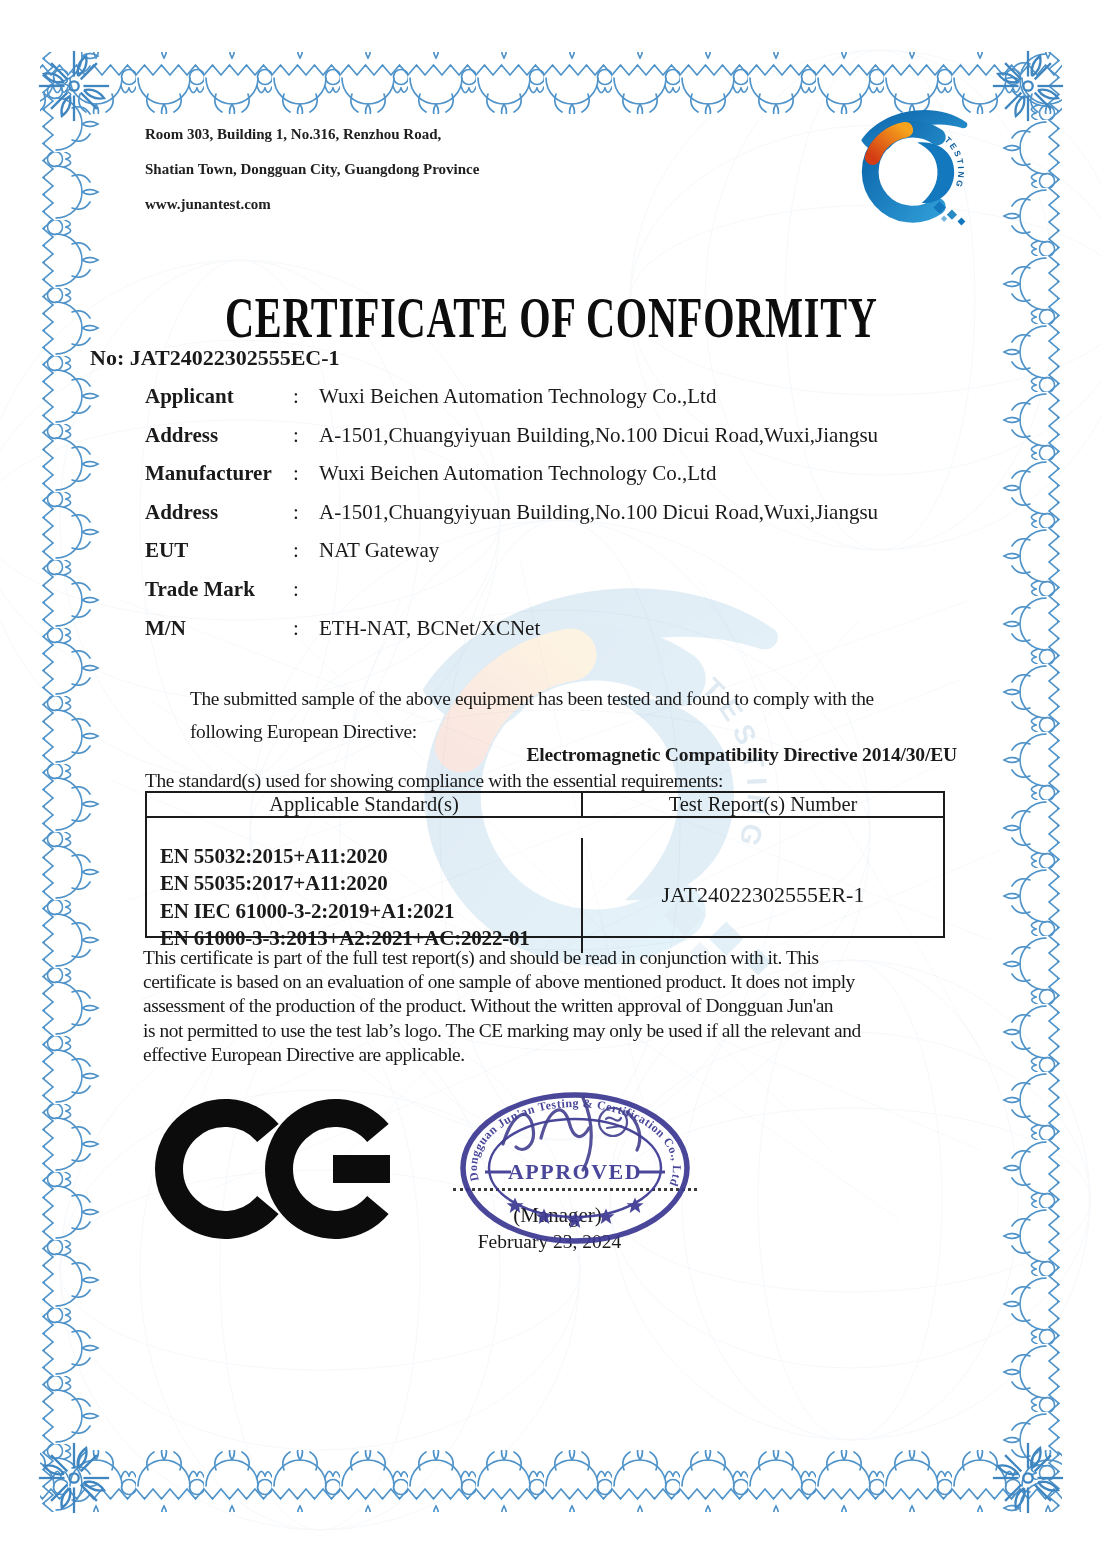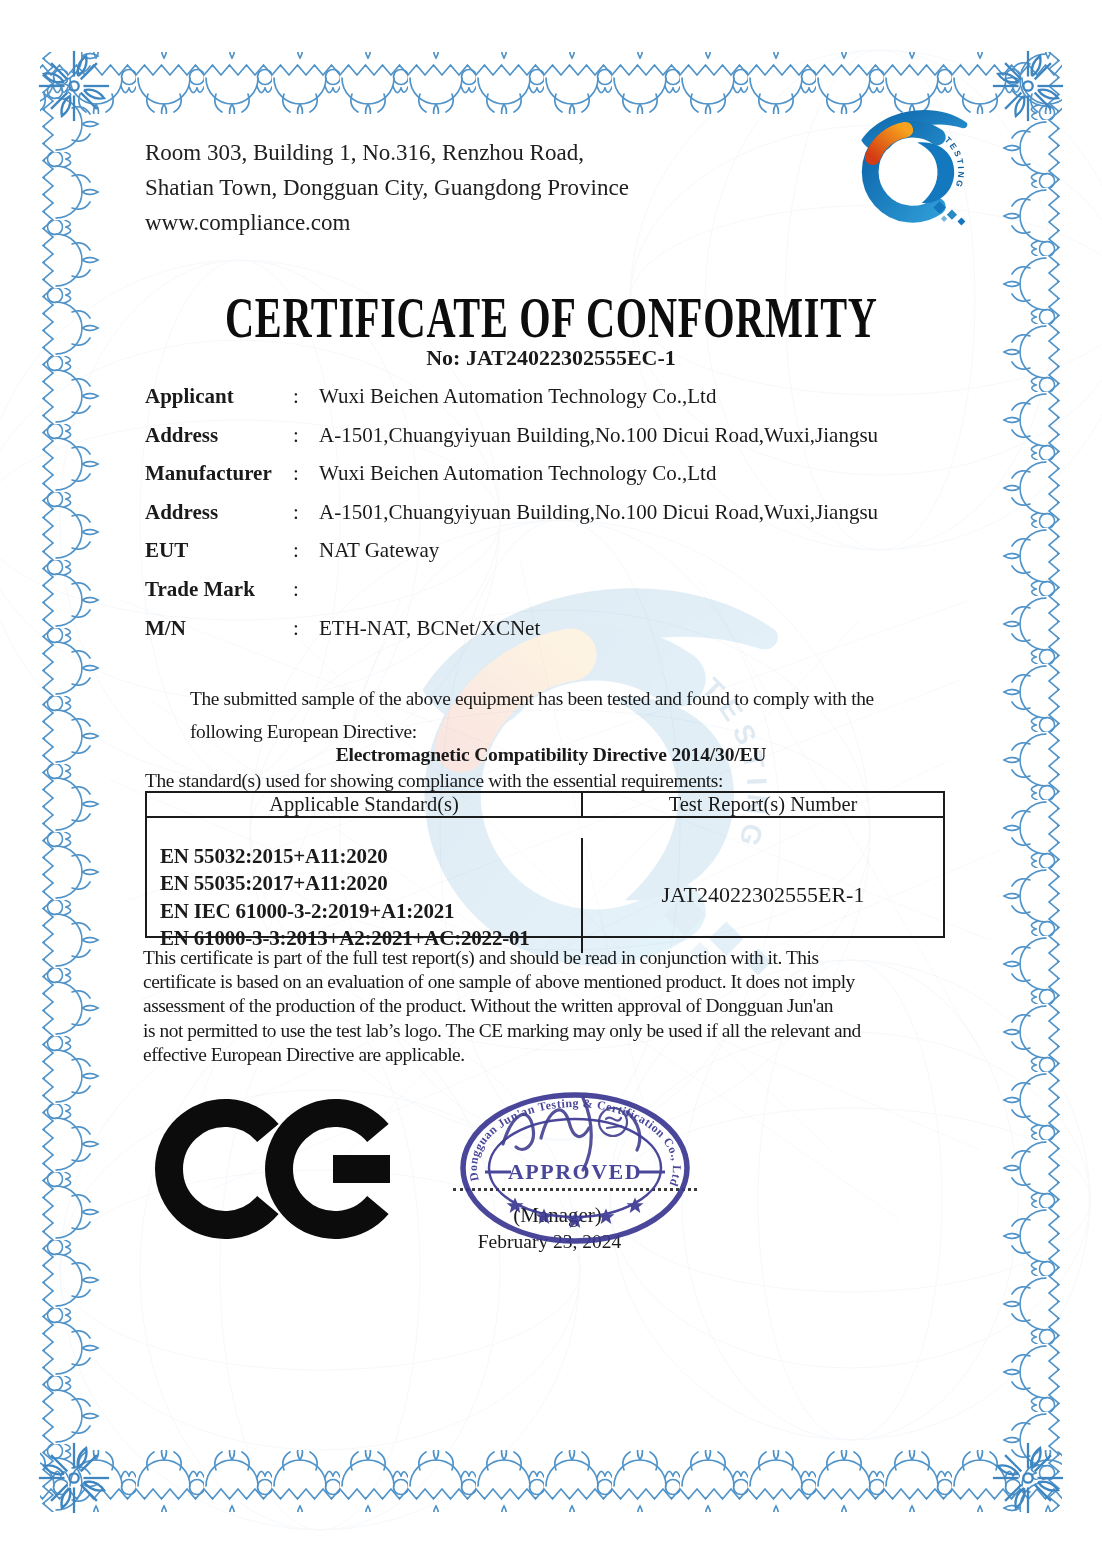--- a/index.html
+++ b/index.html
@@ -3,38 +3,38 @@
 <meta charset="utf-8">
 <style>
   html,body { margin:0; padding:0; background:#ffffff; }
   .page {
     position:relative; width:1102px; height:1559px; background:#ffffff;
     font-family:"Liberation Serif","DejaVu Serif",serif; color:#1a1a1a; overflow:hidden;
   }
   .decor { position:absolute; left:0; top:0; z-index:0; }
   .logo-svg { position:absolute; left:838px; top:94px; z-index:2; }
 
-  .lab-address { position:absolute; left:145px; top:135px; width:620px;
-    font-size:23px; line-height:35px; font-weight:400; color:#202020; z-index:3; }
+  .lab-address { position:absolute; left:145px; top:117px; width:620px;
+    font-size:15px; line-height:35px; font-weight:700; color:#202020; z-index:3; }
 
   .cert-title { position:absolute; left:90px; top:286px; width:922px; text-align:center;
     font-size:56px; font-weight:bold; color:#0d0d0d; z-index:3; }
   .cert-title span { display:inline-block; transform:scale(0.72,1); transform-origin:center; letter-spacing:1px; white-space:nowrap; }
-  .cert-no { position:absolute; left:90px; top:345px; width:922px; text-align:center;
+  .cert-no { position:absolute; left:90px; top:345px; width:922px; text-align:left;
     font-size:22px; font-weight:bold; z-index:3; }
 
   .fields { position:absolute; left:145px; top:384px; width:820px; z-index:3; }
   .field-row { display:flex; height:38.6px; font-size:21px; }
   .field-label { width:148px;font-weight:bold; }
   .field-colon { width:26px; }
   .field-value { flex:1; white-space:nowrap; }
 
   .statement { position:absolute; left:145px; top:682px; width:830px;
     font-size:19.4px; line-height:33px; letter-spacing:-0.35px; z-index:3; white-space:nowrap;margin-left:45px; }
-  .directive { position:absolute; left:145px; top:744px; width:812px; text-align:center;
+  .directive { position:absolute; left:145px; top:744px; width:812px; text-align:right;
     font-size:19.6px; font-weight:bold; letter-spacing:-0.2px; z-index:3; }
   .standards-intro { position:absolute; left:145px; top:770px; width:830px;
     font-size:19.4px; letter-spacing:-0.35px; z-index:3; white-space:nowrap; }
 
   .std-table { position:absolute; left:145px; top:791px; width:800px; height:147px;
     border:2px solid #1b1b1b; box-sizing:border-box; display:flex; flex-direction:column; z-index:3; background:rgba(255,255,255,0.0);gap:20px; }
   .tbl-head { display:flex; height:32px; border-bottom:2px solid #1b1b1b; }
   .tbl-body { display:flex; flex:1; }
   .cell-left { width:436px; border-right:2px solid #1b1b1b; box-sizing:border-box; }
   .cell-right { flex:1; }
@@ -180,21 +180,21 @@
     </g>
   </svg>
 
   <svg class="logo-svg" width="152" height="152" viewBox="0 0 152 152">
     <use href="#jt-logo" transform="translate(12,6) scale(1.12)"></use>
   </svg>
 
   <div class="lab-address">
     <div>Room 303, Building 1, No.316, Renzhou Road,</div>
     <div>Shatian Town, Dongguan City, Guangdong Province</div>
-    <div>www.compliance.com</div>
+    <div>www.junantest.com</div>
   </div>
 
   <div class="cert-title"><span>CERTIFICATE OF CONFORMITY</span></div>
   <div class="cert-no">No: JAT24022302555EC-1</div>
 
   <div class="fields">
     <div class="field-row">
       <span class="field-label">Applicant</span>
       <span class="field-colon">:</span>
       <span class="field-value">Wuxi Beichen Automation Technology Co.,Ltd</span>

